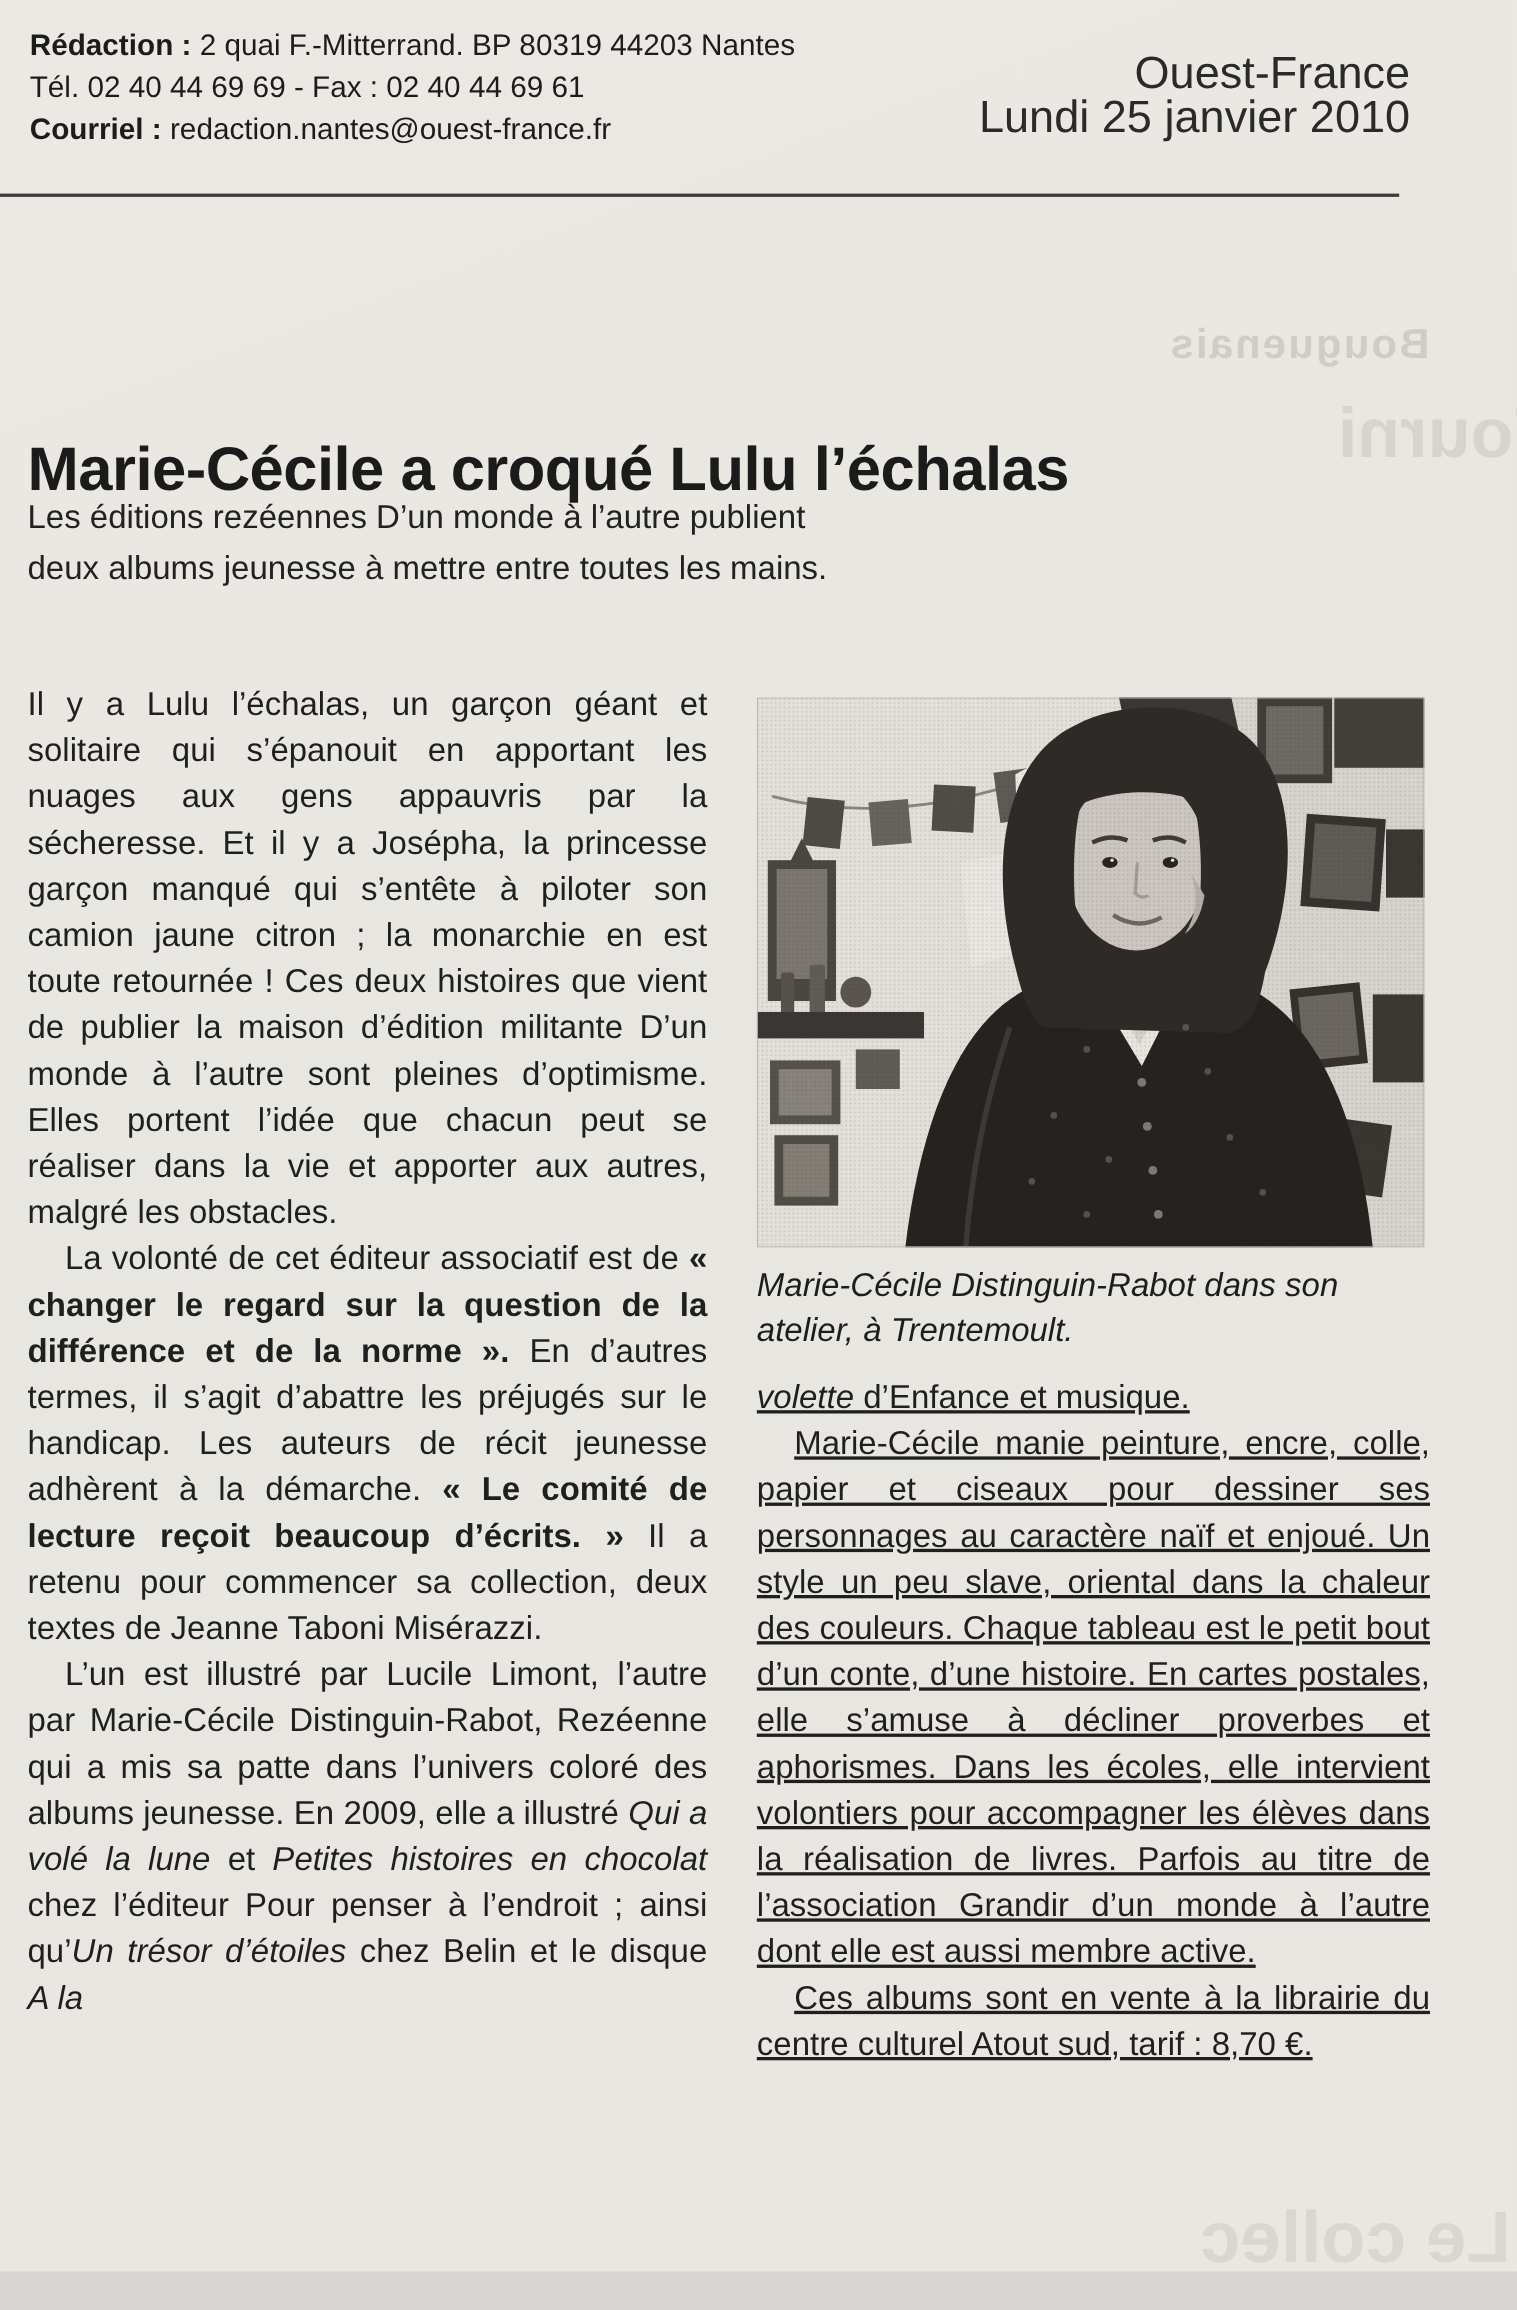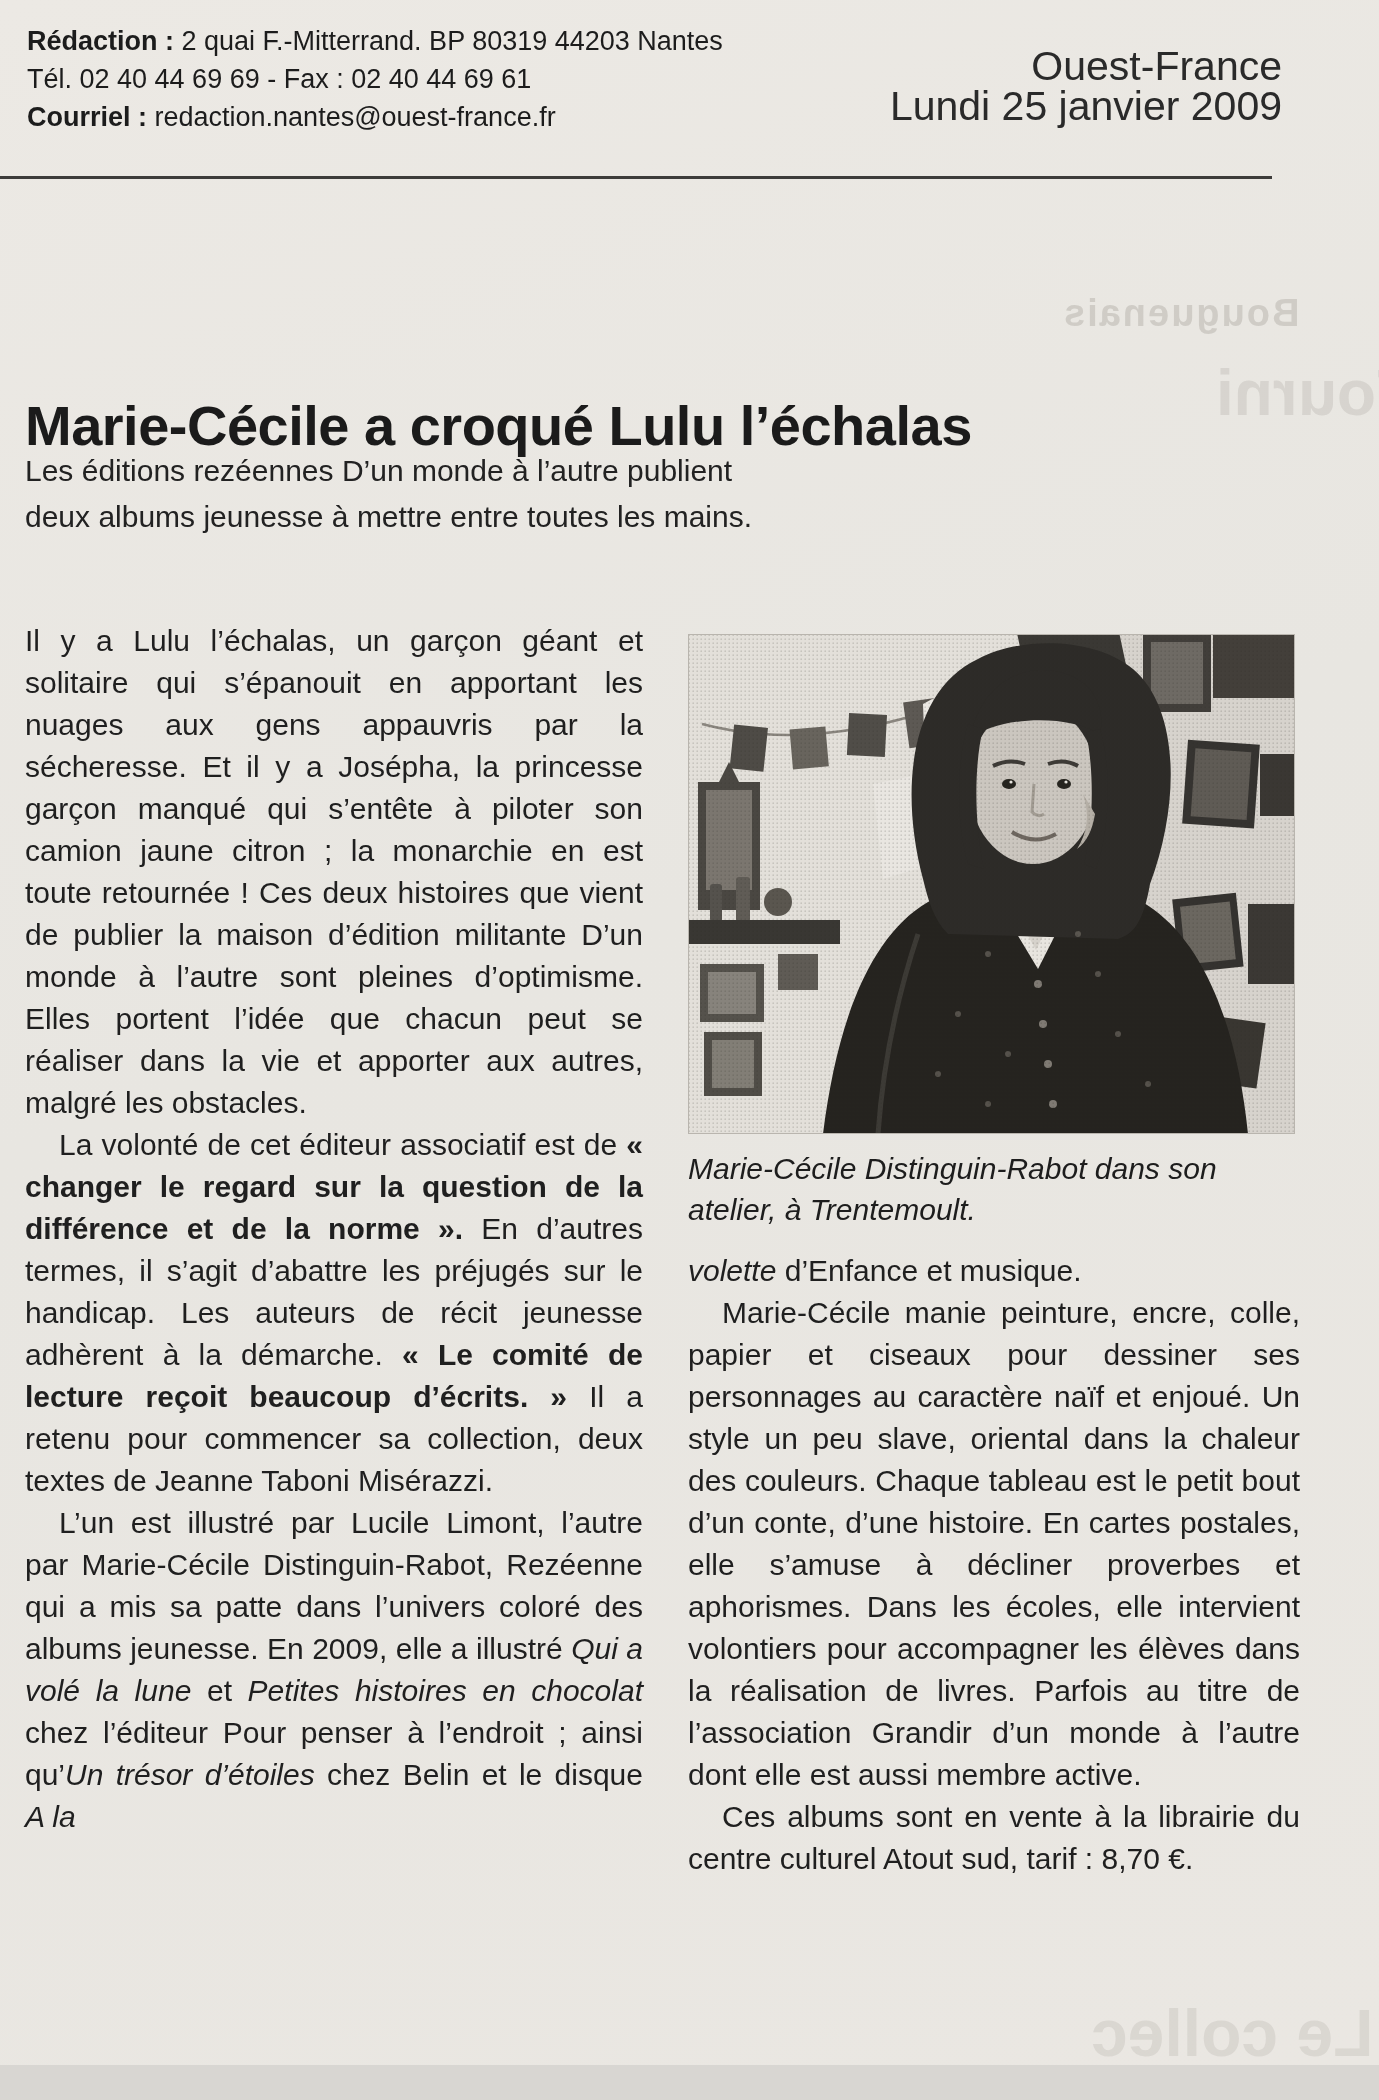--- a/index.html
+++ b/index.html
@@ -33,35 +33,35 @@
   .col-left{left:25px;width:618px;}
   .col-right{left:688px;width:612px;}
   .para{margin:0;text-align:justify;font-size:30px;line-height:42px;color:#1f1f1f;hyphens:auto;}
   .para.indent{text-indent:34px;}
   .para .b{font-weight:700;}
   .para .i{font-style:italic;}
   
   .photo{width:607px;margin:14px 0 0 0;display:block;}
   .photo svg{display:block;}
   .caption{margin-top:14px;width:600px;font-style:italic;font-size:30px;line-height:41px;color:#1d1d1d;}
-  .rcol-text{margin-top:20px;}
+  .rcol-text{margin-top:20px;text-decoration:underline;}
 </style>
 </head>
 <body>
 
 <div class="page">
 
   <div class="mast-left">
     <div><span class="lbl">Rédaction :</span><span> 2 quai F.-Mitterrand. BP 80319 44203 Nantes</span></div>
     <div>Tél. 02 40 44 69 69 - Fax : 02 40 44 69 61</div>
     <div><span class="lbl">Courriel :</span><span> redaction.nantes@ouest-france.fr</span></div>
   </div>
   <div class="mast-right">
     <div>Ouest-France</div>
-    <div>Lundi 25 janvier 2009</div>
+    <div>Lundi 25 janvier 2010</div>
   </div>
   <div class="rule"></div>
 
   <div class="ghost ghost-top">Bouguenais</div>
   <div class="ghost ghost-side">Fourni</div>
   <div class="ghost ghost-bottom">Le collec</div>
 
   <h1 class="headline">Marie-Cécile a croqué Lulu l’échalas</h1>
   <div class="subhead">
     <div>Les éditions rezéennes D’un monde à l’autre publient</div>

